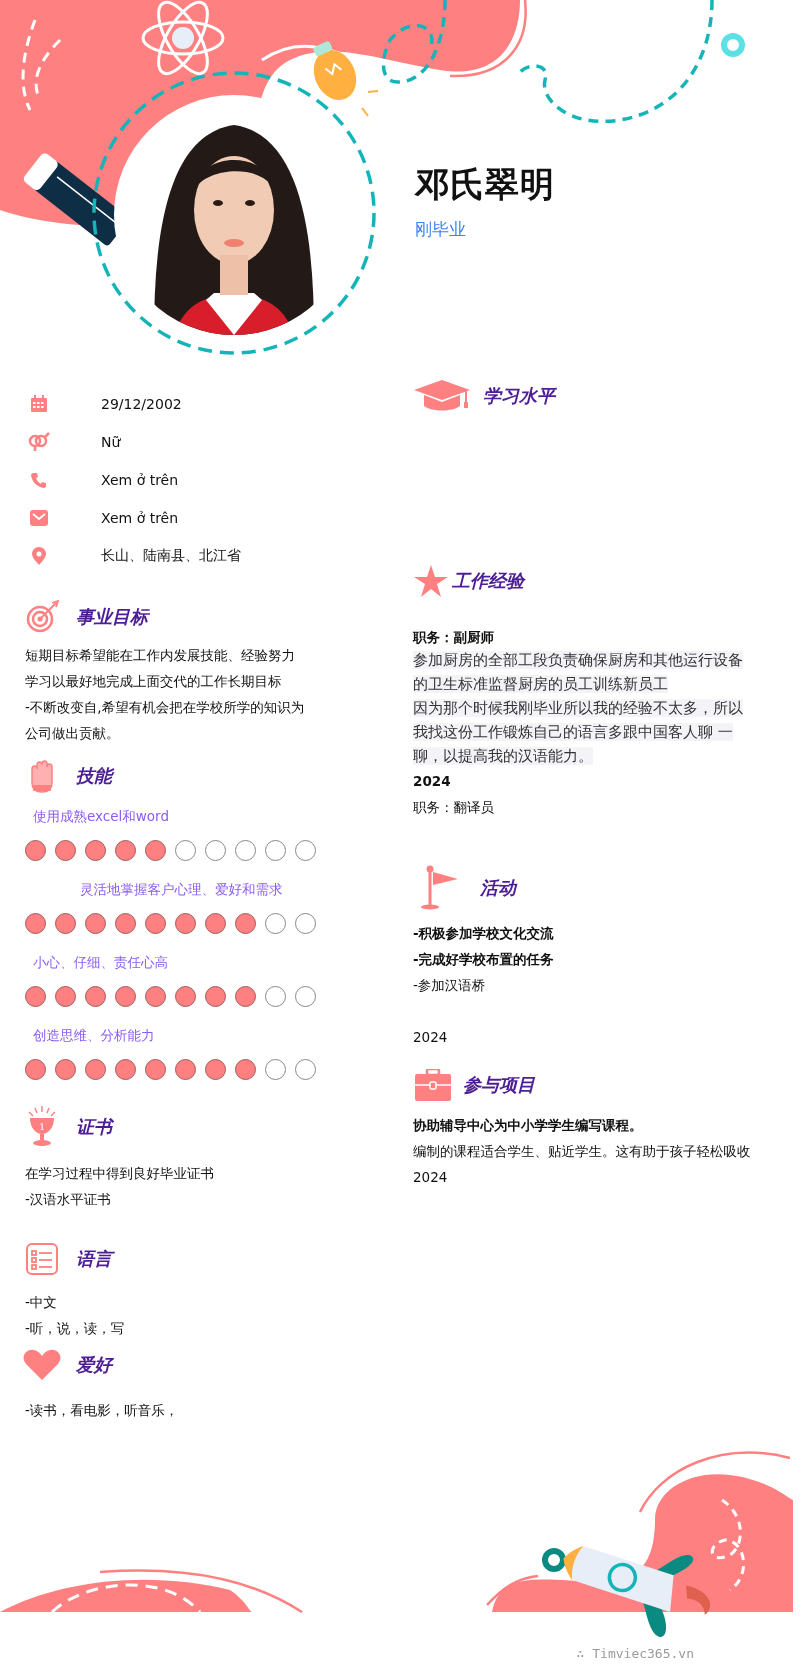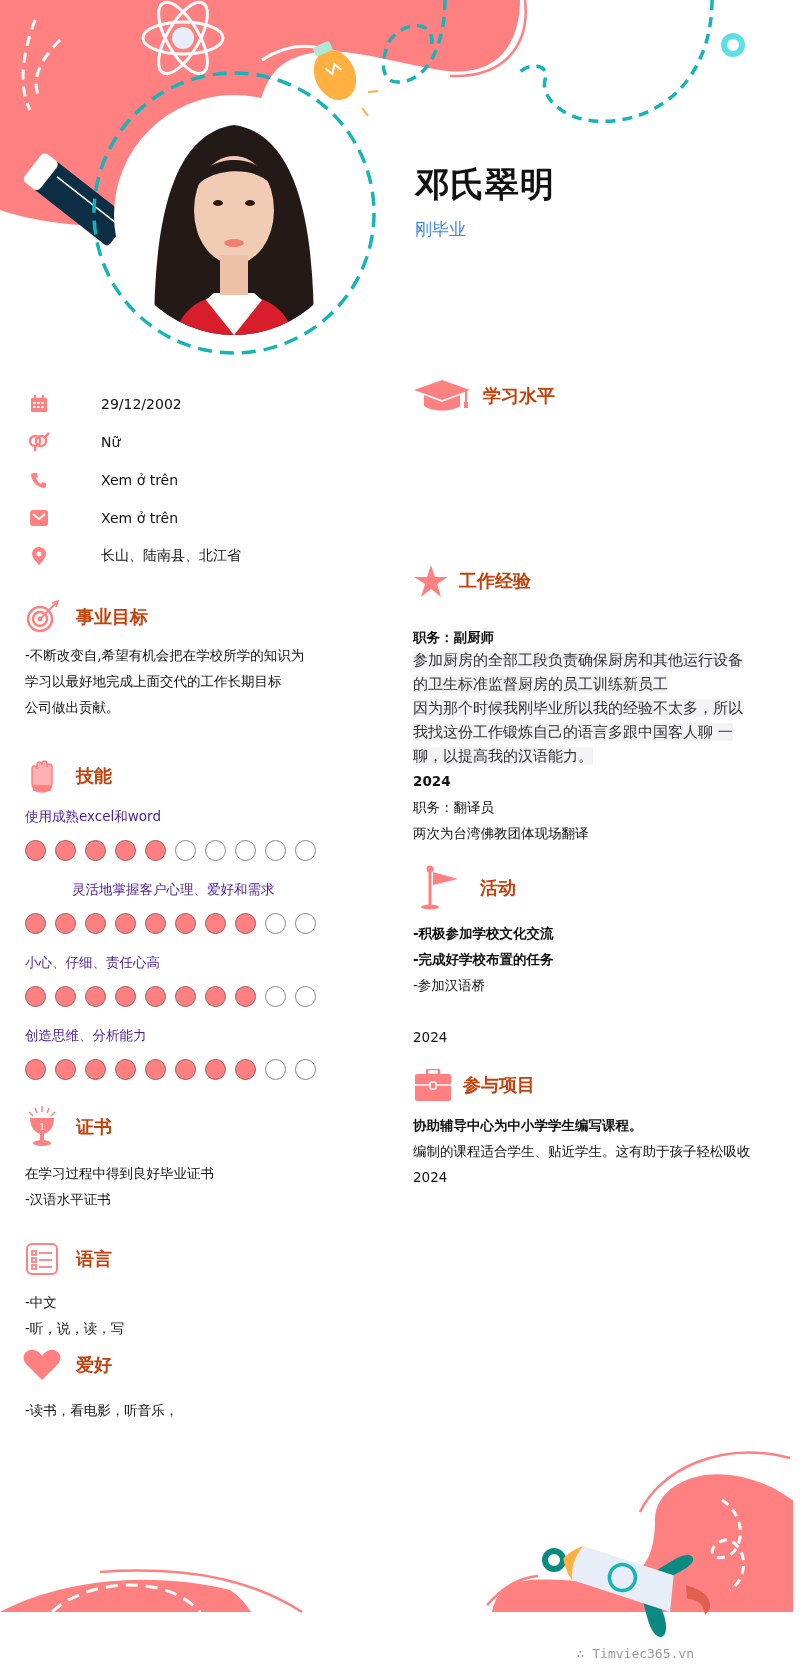--- a/index.html
+++ b/index.html
@@ -14,26 +14,26 @@
   .name { position: absolute; left: 415px; top: 162px; font-size: 34px; font-weight: bold; letter-spacing: 1px; }
   .subtitle { position: absolute; left: 415px; top: 218px; font-size: 17px; color: #3b82f6; }
 
   .contact { position: absolute; left: 28px; top: 385px; width: 340px; }
   .contact-row { display: flex; align-items: center; height: 38px; gap: 36px; }
   .contact-icon { width: 22px; height: 22px; margin-right: 15px; display: flex; align-items: center; justify-content: center; }
   .contact-text { font-size: 14px; color: #111; }
 
   .section-head { position: absolute; display: flex; align-items: center; }
   .section-head .ico { width: 40px; height: 40px; display: flex; align-items: center; justify-content: center; }
-  .section-title { font-size: 18px; font-weight: bold; color: #c2410c; }
+  .section-title { font-size: 18px; font-weight: bold; color: #4c1d95; font-style: italic; }
 
   .text-block { position: absolute; font-size: 13.5px; line-height: 26px; color: #111; }
   .text-block .b { font-weight: bold; }
 
-  .skill-label { position: absolute; left: 25px; font-size: 13.5px; color: #4c1d95; }
+  .skill-label { position: absolute; left: 33px; font-size: 13.5px; color: #8b5cf6; }
   .dots { position: absolute; left: 25px; display: flex; gap: 9px; }
   .dot { width: 21px; height: 21px; border-radius: 50%; border: 1.5px solid #888; background: #fff; }
   .dot.on { background: #ff8080; border-color: #a05a5a; }
 
   .hl { background: #f3f3f8; color: #333; font-size: 15px; }
 
   .watermark { position: absolute; right: 30px; bottom: 10px; font-family: "DejaVu Sans Mono", monospace; font-size: 13px; color: #9a9a9a; }
 </style>
 </head>
 <body>
@@ -177,22 +177,23 @@
           <circle cx="15" cy="19" r="12" stroke="#ff8080" stroke-width="2.5" fill="none"></circle>
           <circle cx="15" cy="19" r="7" stroke="#ff8080" stroke-width="2.5" fill="none"></circle>
           <circle cx="15" cy="19" r="2.5" fill="#ff8080"></circle>
           <line x1="15" y1="19" x2="31" y2="3" stroke="#ff8080" stroke-width="1.8"></line>
           <path d="M27,3 L33,1 L31,7" stroke="#ff8080" stroke-width="1.8" fill="none"></path>
         </svg>
     </span>
     <span class="section-title" style="margin-left:14px;">事业目标</span>
   </div>
   <div class="text-block" style="left:25px; top:642px;">
+    <div>短期目标希望能在工作内发展技能、经验努力</div>
+    <div>学习以最好地完成上面交代的工作长期目标</div>
     <div>-不断改变自,希望有机会把在学校所学的知识为</div>
-    <div>学习以最好地完成上面交代的工作长期目标</div>
     <div>公司做出贡献。</div>
   </div>
 
   <div class="section-head" style="left:22px; top:756px;">
     <span class="ico">
       <svg width="26" height="34" viewBox="0 0 26 34">
           <path d="M3,10 C3,6 8,6 8,10 L8,6 C8,2 13,2 13,6 L13,5 C13,1 18,1 18,5 L18,8 C18,4 23,4 23,8 L23,24 C23,30 19,33 13,33 C7,33 3,30 3,24 Z" fill="#ffb0b0" stroke="#ff8080" stroke-width="1.5"></path>
           <rect x="4" y="26" width="18" height="6" fill="#ff8080" rx="1"></rect>
         </svg>
     </span>
@@ -320,34 +321,33 @@
     </span>
     <span class="section-title" style="margin-left:12px;">学习水平</span>
   </div>
 
   <div class="section-head" style="left:413px; top:561px;">
     <span class="ico" style="width:36px;">
       <svg width="34" height="32" viewBox="0 0 34 32">
           <path d="M17,0 L21,12 L34,12 L23,19 L27,32 L17,24 L7,32 L11,19 L0,12 L13,12 Z" fill="#ff8080"></path>
         </svg>
     </span>
-    <span class="section-title" style="margin-left:10px;">工作经验</span>
+    <span class="section-title" style="margin-left:3px;">工作经验</span>
   </div>
   <div class="text-block" style="left:413px; top:624px; width:360px;">
     <div class="b">职务：副厨师</div>
     <div style="line-height:24px; margin-top:-2px;">
       <span class="hl">参加厨房的全部工段负责确保厨房和其他运行设备</span><br>
       <span class="hl">的卫生标准监督厨房的员工训练新员工</span><br>
       <span class="hl">因为那个时候我刚毕业所以我的经验不太多，所以</span><br>
       <span class="hl">我找这份工作锻炼自己的语言多跟中国客人聊 一</span><br>
       <span class="hl">聊，以提高我的汉语能力。</span>
     </div>
     <div class="b">2024</div>
     <div>职务：翻译员</div>
-    <div>两次为台湾佛教团体现场翻译</div>
   </div>
 
   <div class="section-head" style="left:420px; top:865px;">
     <span class="ico" style="width:40px; height:46px;">
       <svg width="40" height="46" viewBox="0 0 40 46">
           <circle cx="10" cy="4" r="3.5" fill="#ff8080"></circle>
           <rect x="8.5" y="4" width="3" height="36" fill="#ff8080"></rect>
           <path d="M13,7 L38,14 L13,20 Z" fill="#ff8080"></path>
           <ellipse cx="10" cy="42" rx="9" ry="2.5" fill="#ff8080"></ellipse>
         </svg>

